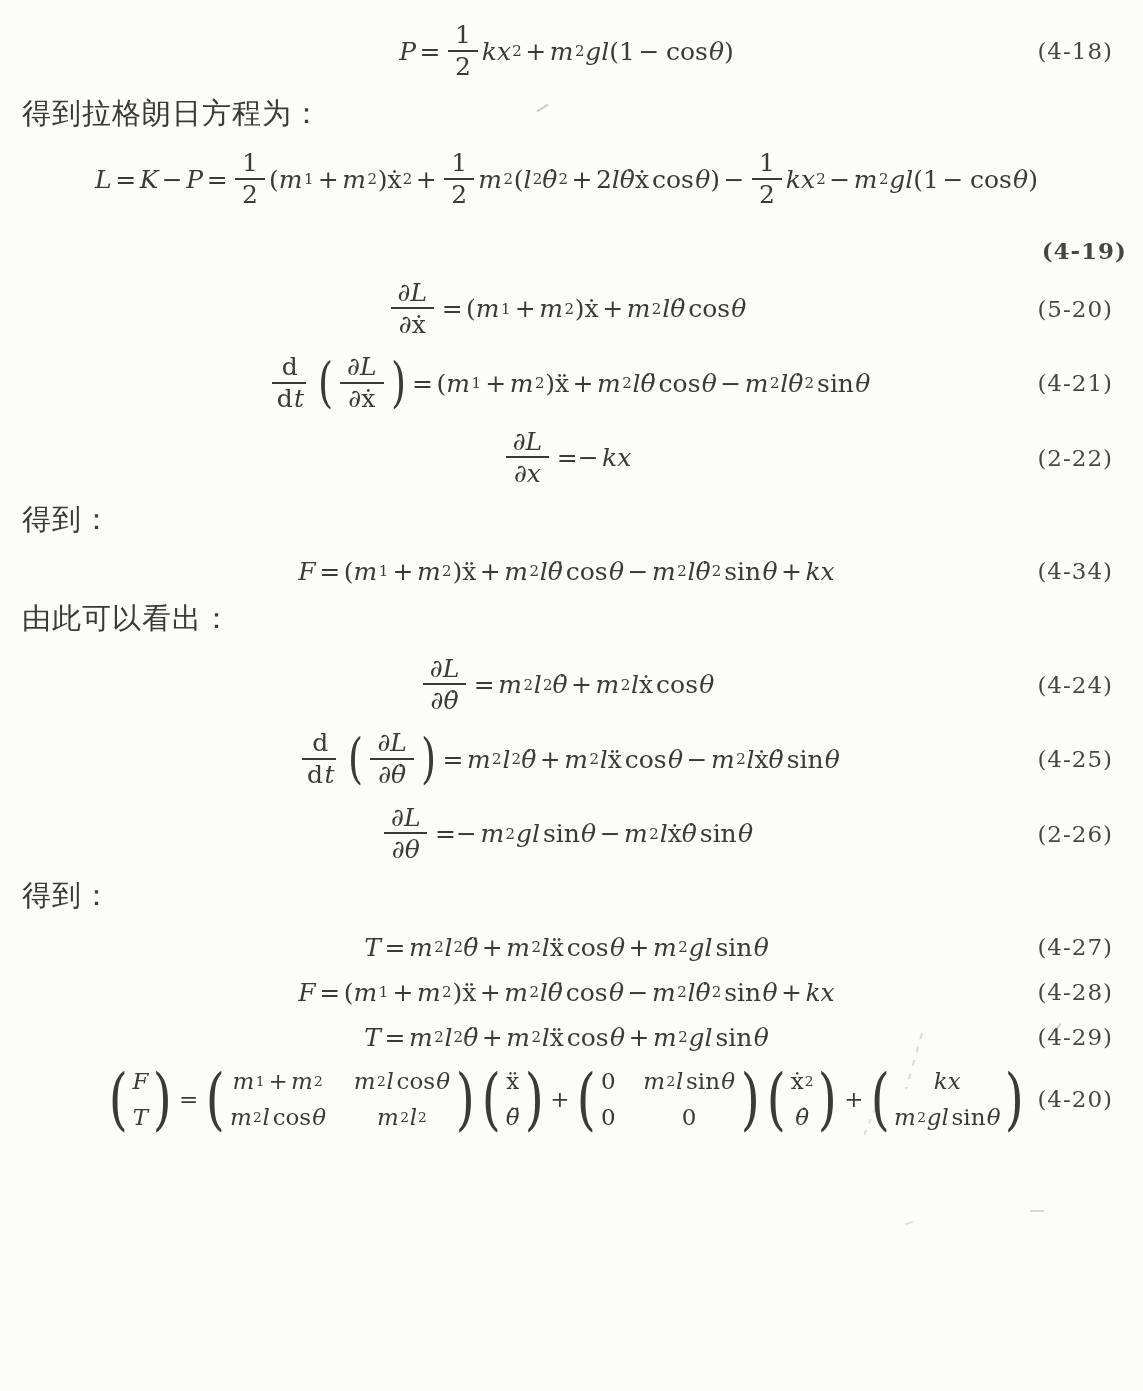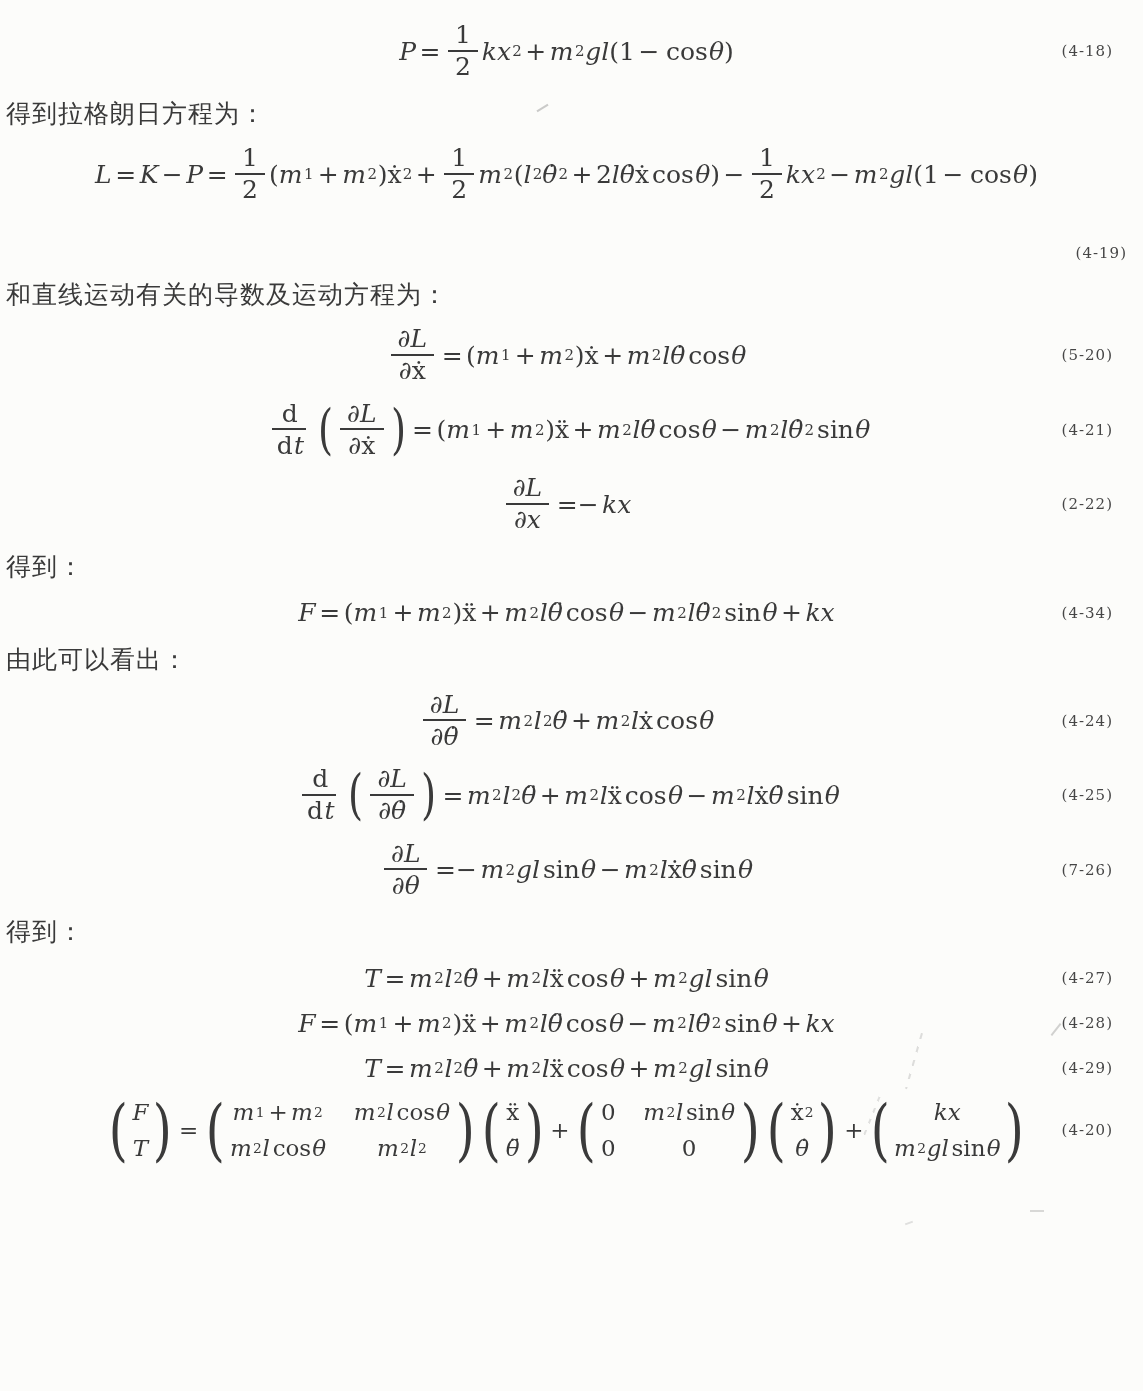--- a/index.html
+++ b/index.html
@@ -5,37 +5,37 @@
   * { margin:0; padding:0; box-sizing:border-box; }
   html,body { width:1143px; }
   body { height:1391px; overflow:hidden; }
   .page {
     width:1143px; height:1391px; position:relative;
     padding:12px 16px 8px 6px;
     font-family:"DejaVu Serif","DejaVu Sans",serif;
   }
   
   .para {
-    font-size:25px; line-height:1.3; margin:10px 0; letter-spacing:1px;
-    font-family:Liberation Sans, sans-serif;
+    font-size:29px; line-height:1.3; margin:10px 16px; letter-spacing:1px;
+    font-family:Liberation Mono, monospace;
   }
   
   .eq-block {
     position:relative; display:flex; justify-content:center; align-items:center;
     margin:16px 0; font-size:25px;
   }
   .eq-block:first-child { margin-top:10px; }
   .eq-block.dense { font-size:23px; }
   .eq { display:inline-flex; align-items:center; white-space:nowrap; }
   .eq-tag {
     position:absolute; right:14px; top:50%; transform:translateY(-50%);
-    font-size:15px; letter-spacing:1px; color:#464646;
+    font-size:23px; letter-spacing:1px; color:#464646;
   }
   .tag-below { flex-direction:column; }
-  .tag-below .eq-tag { position:static; transform:none; align-self:flex-end; margin-top:40px; }
+  .tag-below .eq-tag { position:static; transform:none; align-self:flex-end; margin-top:28px;font-weight:bold; }
   
   .it { font-style:italic; }
   .rm { font-style:normal; }
   .op { margin:0 .14em; }
   .sub { font-size:.6em; vertical-align:-.4em; margin:0 .05em 0 .1em; }
   .sup { font-size:.6em; vertical-align:.55em; margin-left:.08em; }
   .rmg { margin:0 .05em 0 .12em; }
   .frac { display:inline-flex; flex-direction:column; align-items:center; vertical-align:middle; margin:0 .16em; }
   .fnum { display:inline-flex; align-items:center; justify-content:center; border-bottom:2px solid currentColor; padding:0 .28em .06em; line-height:1.05; }
   .fden { display:inline-flex; align-items:center; justify-content:center; padding:.1em .28em 0; line-height:1.05; }
@@ -153,21 +153,20 @@
           <span class="sub"><span class="rm">2</span></span>
           <span class="it">gl</span>
           <span class="rm">(1</span>
           <span class="op">−</span>
           <span class="rmg"><span class="rm">cos</span></span>
           <span class="it">θ</span>
           <span class="rm">)</span>
         </div>
         <div class="eq-tag">(4-19)</div>
       </div>
-      <div class="para">和直线运动有关的导数及运动方程为：</div>
       <div class="eq-block">
         <div class="eq">
           <span class="frac">
             <span class="fnum">
               <span class="rm">∂</span>
               <span class="it">L</span>
             </span>
             <span class="fden">
               <span class="rm">∂ẋ</span>
             </span>
@@ -386,21 +385,21 @@
           <span class="it">θ</span>
           <span class="op">−</span>
           <span class="it">m</span>
           <span class="sub"><span class="rm">2</span></span>
           <span class="it">l</span>
           <span class="rm">ẋ</span>
           <span class="it">θ̇</span>
           <span class="rmg"><span class="rm">sin</span></span>
           <span class="it">θ</span>
         </div>
-        <div class="eq-tag">(7-26)</div>
+        <div class="eq-tag">(2-26)</div>
       </div>
       <div class="para">得到：</div>
       <div class="eq-block">
         <div class="eq">
           <span class="it">T</span>
           <span class="op">=</span>
           <span class="it">m</span>
           <span class="sub"><span class="rm">2</span></span>
           <span class="it">l</span>
           <span class="sup"><span class="rm">2</span></span>

